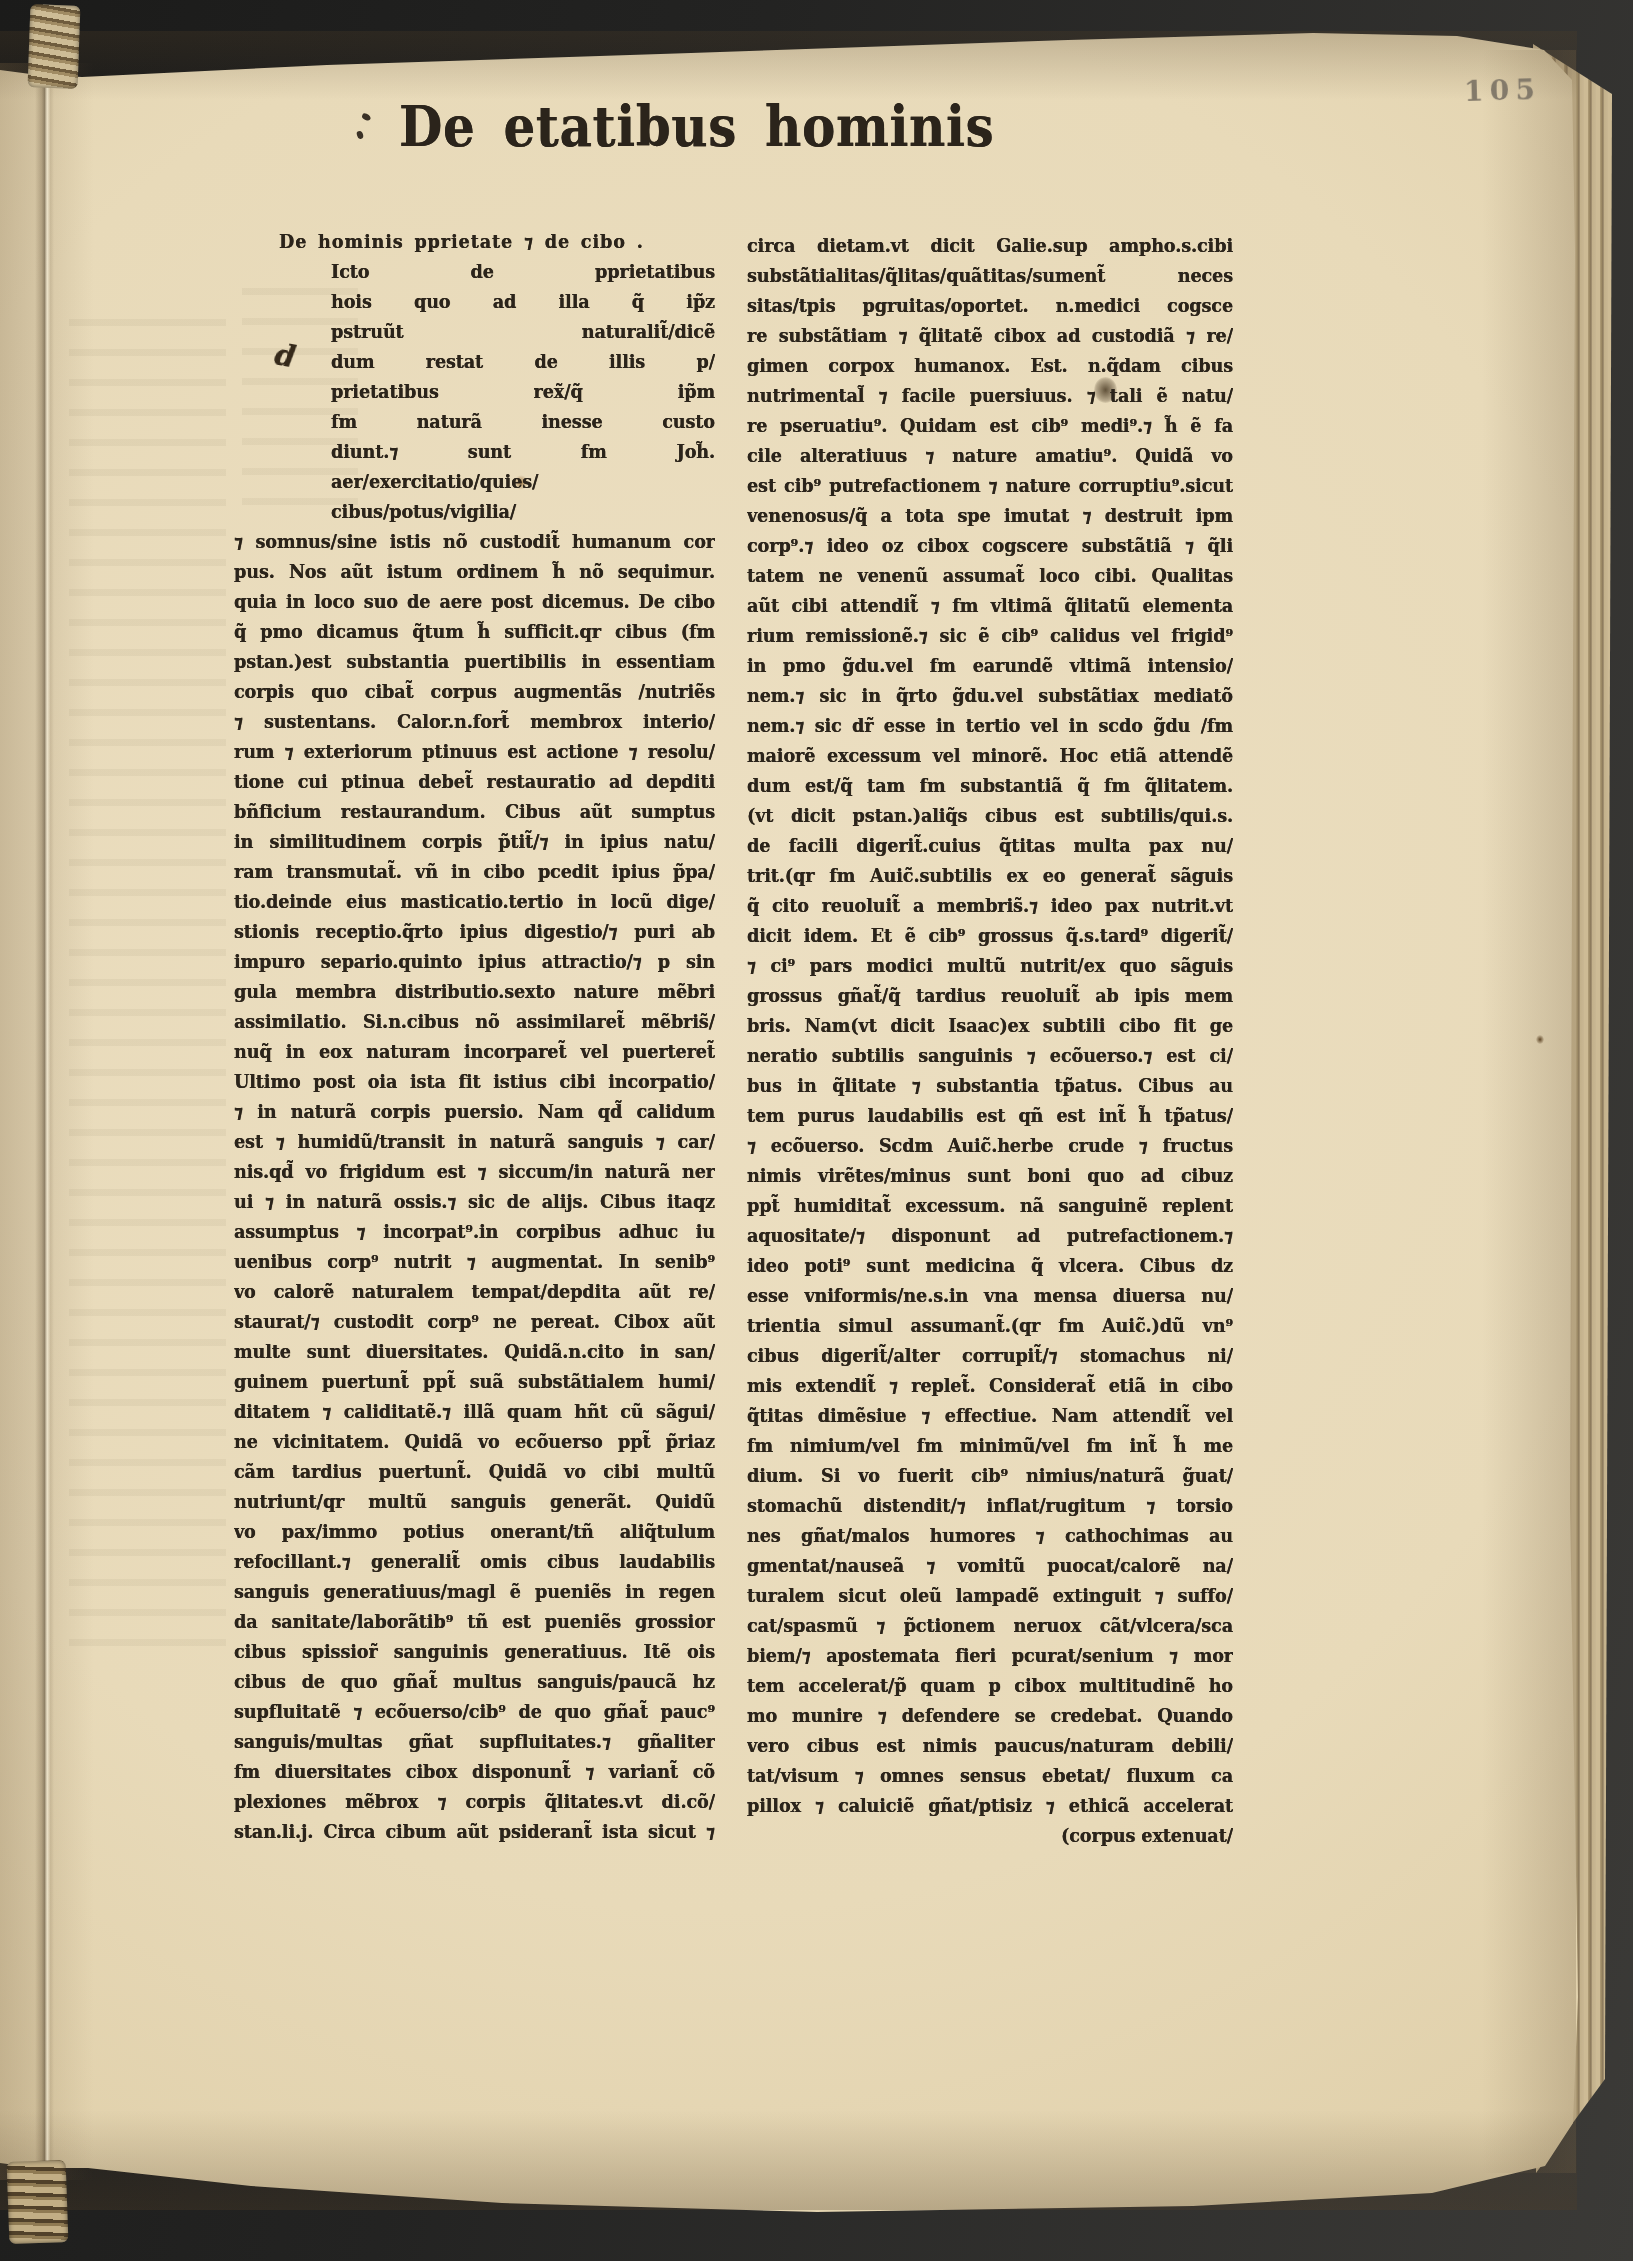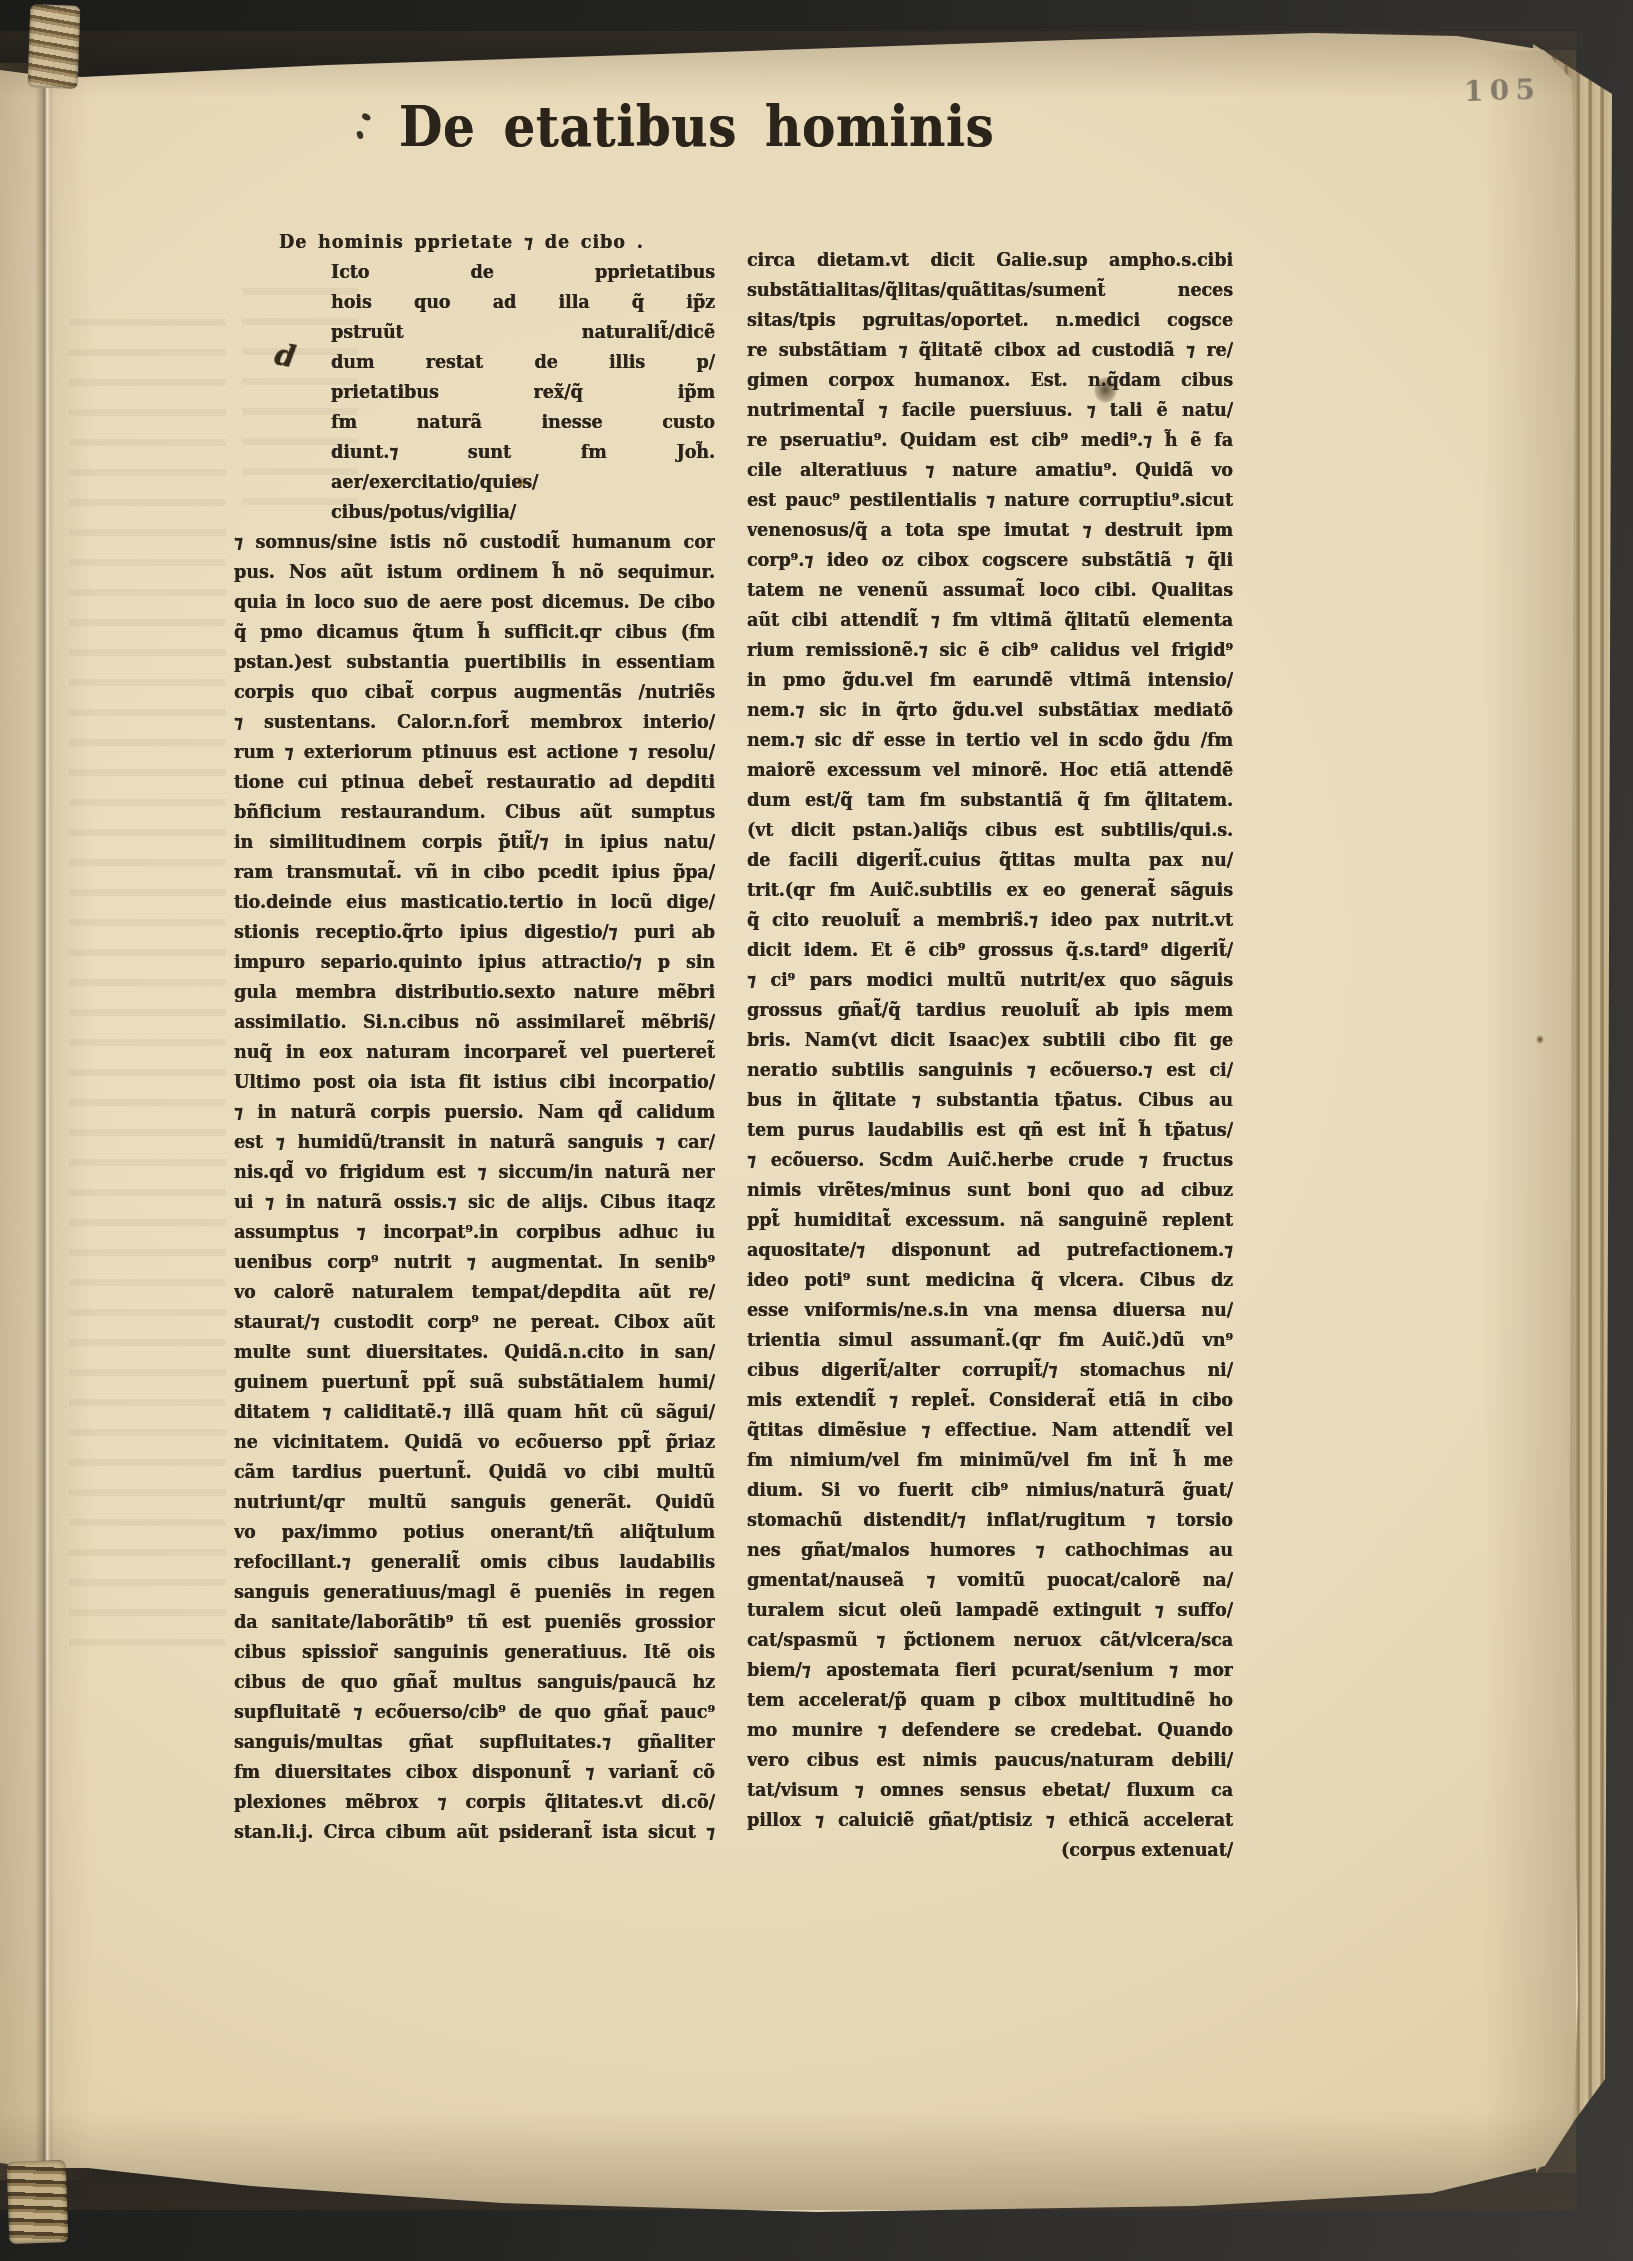--- a/index.html
+++ b/index.html
@@ -77,21 +77,21 @@
     font-size:50px;font-weight:bold;letter-spacing:0.6px;word-spacing:10px;
     transform:scaleY(1.12);transform-origin:top left;white-space:nowrap;
   }
   .folio{
     position:absolute;left:1464px;top:74px;
     font-size:28px;color:#837a6a;letter-spacing:6.3px;transform:rotate(-1.5deg);
     filter:blur(0.3px);font-weight:bold;
   }
   .column{position:absolute;font-size:17.6px;font-weight:bold;letter-spacing:-0.1px;}
   .col-left{left:234px;top:227px;width:481px;}
-  .col-right{left:747px;top:245px;width:486px;}
+  .col-right{left:747px;top:231px;width:486px;}
   .line{
     height:30px;line-height:30px;overflow:hidden;
     text-align:justify;text-align-last:justify;-moz-text-align-last:justify;
   }
   .col-heading{height:30px;line-height:30px;letter-spacing:0.9px;word-spacing:3.8px;margin-left:45px;}
   .indent-block{margin-left:97px;}
   .col-right .textblock .line:last-child{text-align:left;text-align-last:right;}
   .guide-letter{
     position:absolute;left:41px;top:112px;font-size:29px;font-weight:bold;
     font-style:italic;color:#35291a;transform:rotate(10deg);filter:blur(0.2px);
@@ -194,21 +194,21 @@
     <div class="textblock">
 
     <div class="line">circa dietam.vt dicit Galie.sup ampho.s.cibi</div>
         <div class="line">substãtialitas/q̃litas/quãtitas/sument̃ neces</div>
         <div class="line">sitas/tpis pgruitas/oportet. n.medici cogsce</div>
         <div class="line">re substãtiam ⁊ q̃litatẽ cibox ad custodiã ⁊ re/</div>
         <div class="line">gimen corpox humanox. Est. n.q̃dam cibus</div>
         <div class="line">nutrimental̃ ⁊ facile puersiuus. ⁊ tali ẽ natu/</div>
         <div class="line">re pseruatiu⁹. Quidam est cib⁹ medi⁹.⁊ h̃ ẽ fa</div>
         <div class="line">cile alteratiuus ⁊ nature amatiu⁹. Quidã vo</div>
-        <div class="line">est pauc⁹ pestilentialis ⁊ nature corruptiu⁹.sicut</div>
+        <div class="line">est cib⁹ putrefactionem ⁊ nature corruptiu⁹.sicut</div>
         <div class="line">venenosus/q̃ a tota spe imutat ⁊ destruit ipm</div>
         <div class="line">corp⁹.⁊ ideo oz cibox cogscere substãtiã ⁊ q̃li</div>
         <div class="line">tatem ne venenũ assumat̃ loco cibi. Qualitas</div>
         <div class="line">aũt cibi attendit̃ ⁊ fm vltimã q̃litatũ elementa</div>
         <div class="line">rium remissionẽ.⁊ sic ẽ cib⁹ calidus vel frigid⁹</div>
         <div class="line">in pmo g̃du.vel fm earundẽ vltimã intensio/</div>
         <div class="line">nem.⁊ sic in q̃rto g̃du.vel substãtiax mediatõ</div>
         <div class="line">nem.⁊ sic dr̃ esse in tertio vel in scdo g̃du /fm</div>
         <div class="line">maiorẽ excessum vel minorẽ. Hoc etiã attendẽ</div>
         <div class="line">dum est/q̃ tam fm substantiã q̃ fm q̃litatem.</div>

